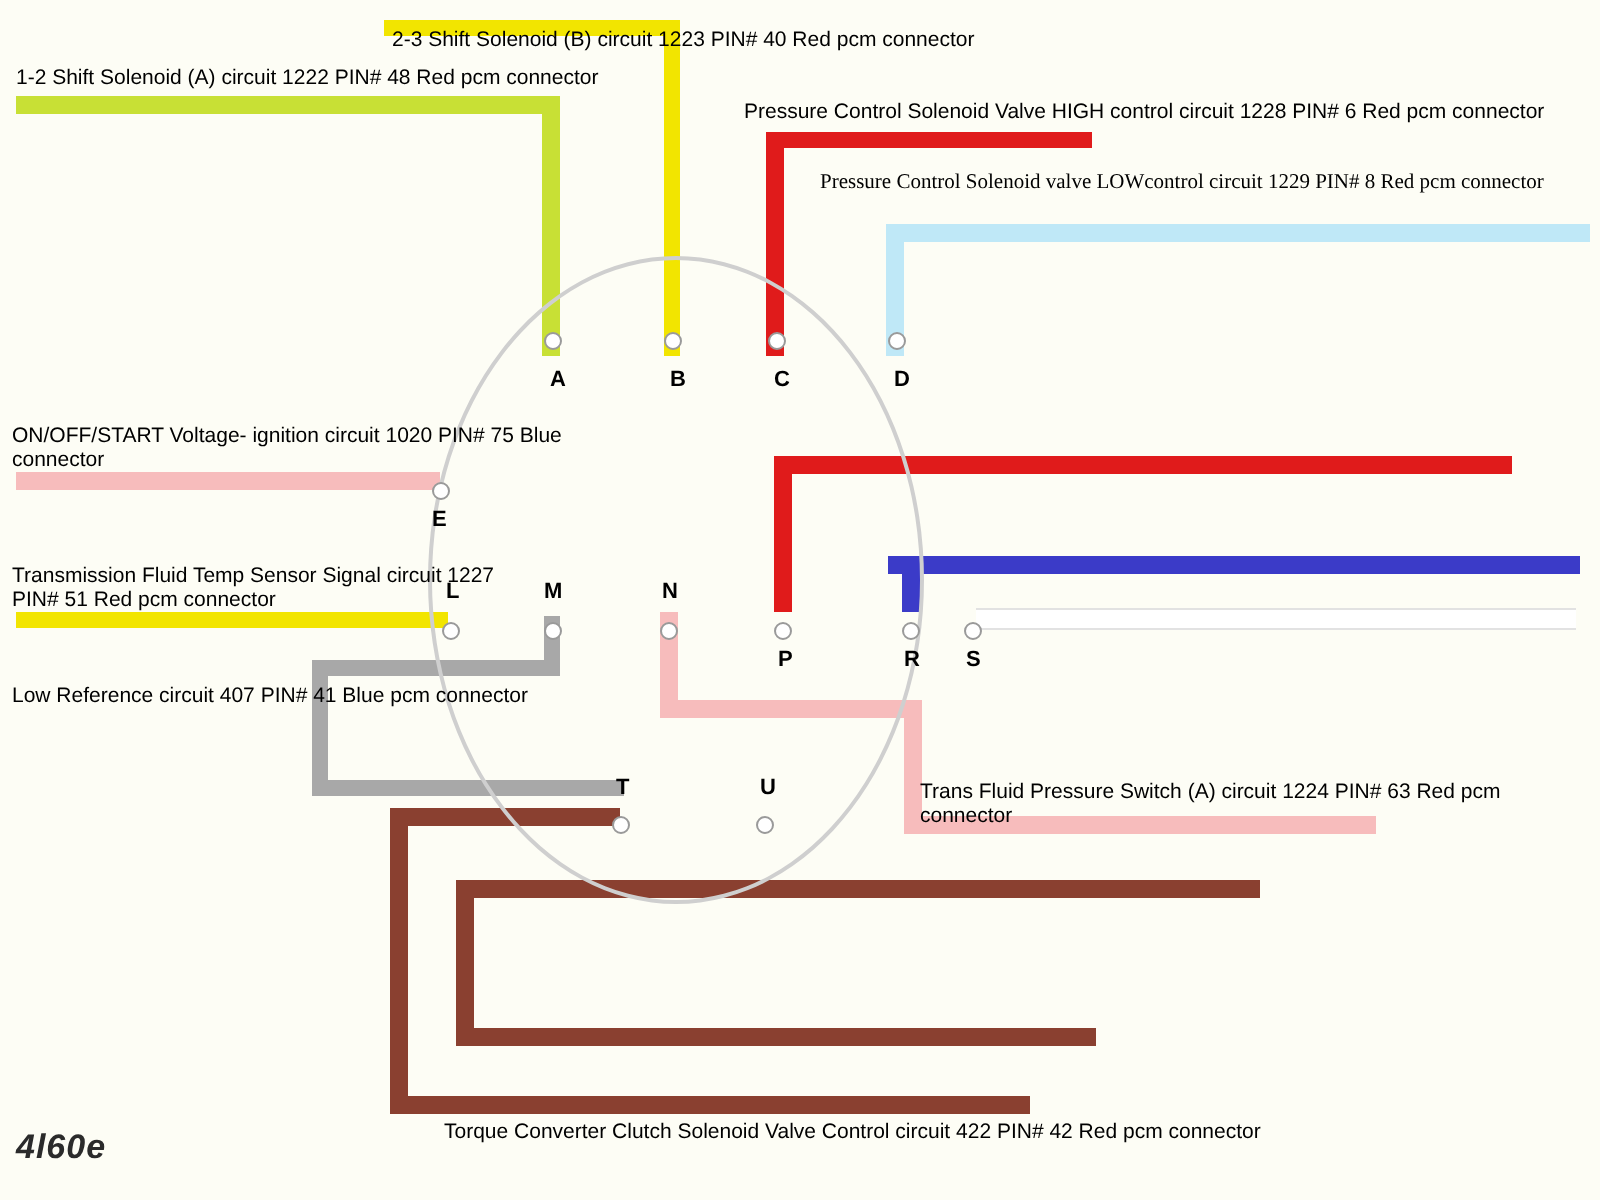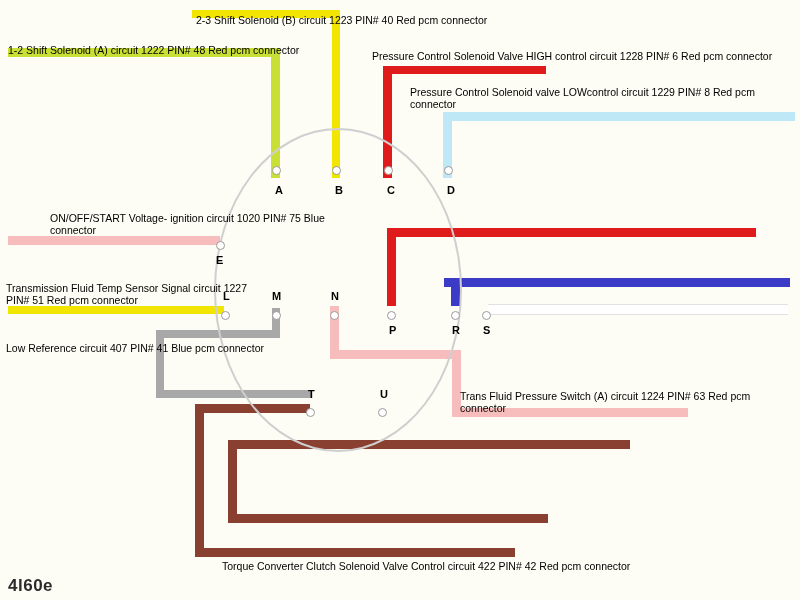--- a/index.html
+++ b/index.html
@@ -36,25 +36,26 @@
   #connector-circle {
     position:absolute;
     left:214px; top:128px;
     width:244px; height:320px;
     border:2px solid #cfcfcf;
     border-radius:50%;
     background:transparent;
   }
   #watermark {
     position:absolute;
-    left:8px; bottom:4px;
+    left:8px; bottom:16px;
     font-size:17px;
     font-weight:bold;
     color:#2b2b2b;
     letter-spacing:0.5px;
+    font-style:italic;
   }
 </style>
 </head>
 <body>
 
 <div id="stage">
 
   <div class="wire" style="left:8px; top:48px; width:272px; height:9px; background:#c8e035;"></div>
   <div class="wire" style="left:271px; top:48px; width:9px; height:130px; background:#c8e035;"></div>
 
@@ -125,27 +126,27 @@
   <div class="pinletter" style="left:272px; top:290px;">M</div>
   <div class="pinletter" style="left:331px; top:290px;">N</div>
   <div class="pinletter" style="left:389px; top:324px;">P</div>
   <div class="pinletter" style="left:452px; top:324px;">R</div>
   <div class="pinletter" style="left:483px; top:324px;">S</div>
   <div class="pinletter" style="left:308px; top:388px;">T</div>
   <div class="pinletter" style="left:380px; top:388px;">U</div>
 
   <div class="label" style="left:196px; top:14px; width:540px;">2-3 Shift Solenoid (B) circuit 1223 PIN# 40 Red pcm connector</div>
 
-  <div class="label" style="left:8px; top:44px; width:420px;">1-2 Shift Solenoid (A) circuit 1222 PIN# 48 Red pcm connector</div>
+  <div class="label" style="left:8px; top:33px; width:420px;">1-2 Shift Solenoid (A) circuit 1222 PIN# 48 Red pcm connector</div>
 
   <div class="label" style="left:372px; top:50px; width:424px;">Pressure Control Solenoid  Valve HIGH control circuit 1228 PIN# 6 Red pcm connector</div>
 
-  <div class="label" style="left:410px; top:86px; width:386px;">Pressure Control Solenoid valve LOWcontrol circuit 1229 PIN# 8 Red pcm connector</div>
+  <div class="label" style="left:410px; top:86px; width:386px;font-family:Liberation Serif, serif;">Pressure Control Solenoid valve LOWcontrol circuit 1229 PIN# 8 Red pcm connector</div>
 
-  <div class="label" style="left:6px; top:212px; width:300px;margin-left:44px;">ON/OFF/START Voltage- ignition circuit 1020 PIN# 75 Blue connector</div>
+  <div class="label" style="left:6px; top:212px; width:300px;">ON/OFF/START Voltage- ignition circuit 1020 PIN# 75 Blue connector</div>
 
 
 
   <div class="label" style="left:6px; top:282px; width:250px;">Transmission Fluid Temp Sensor Signal circuit 1227 PIN# 51 Red pcm connector</div>
 
 
   <div class="label" style="left:6px; top:342px; width:330px;">Low Reference circuit 407 PIN# 41 Blue pcm connector</div>
 
   <div class="label" style="left:460px; top:390px; width:330px;">Trans Fluid Pressure Switch (A) circuit 1224 PIN# 63 Red pcm connector</div>
 

